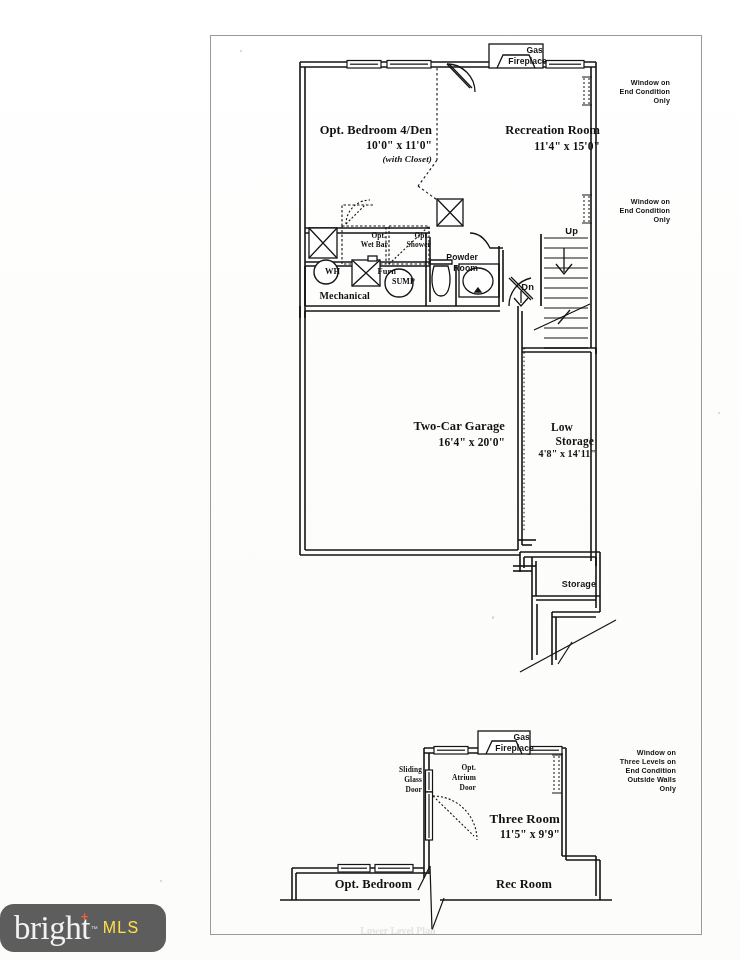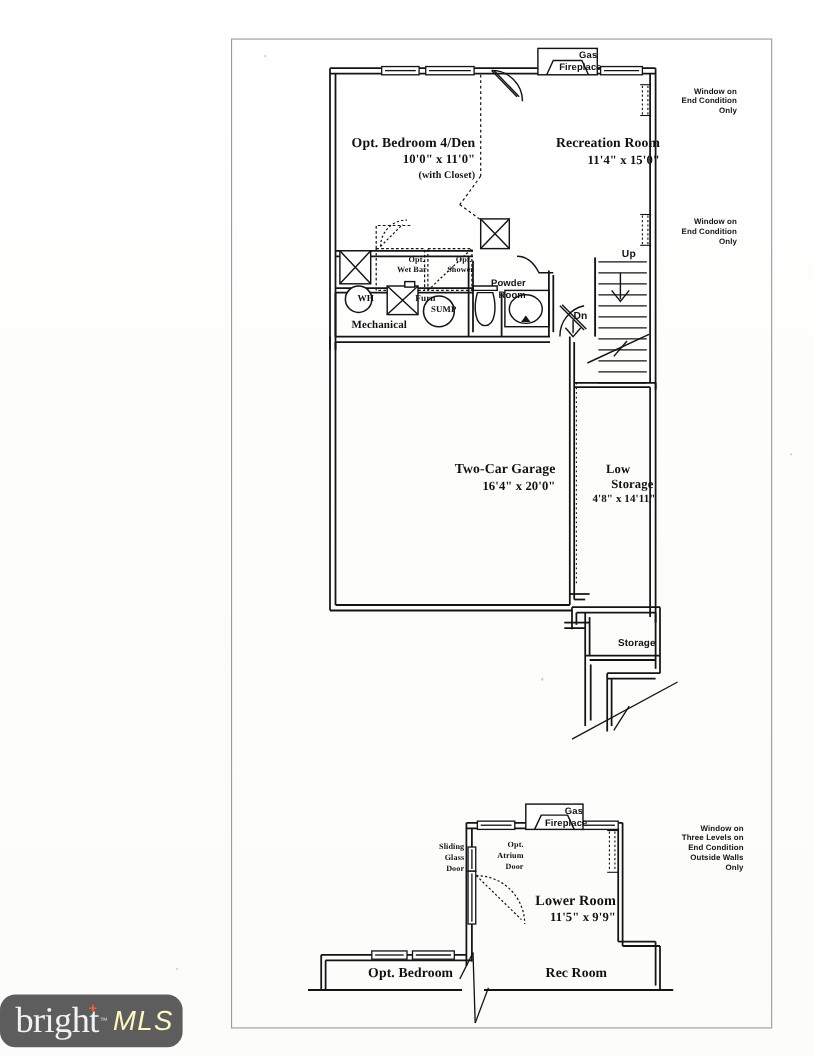--- a/index.html
+++ b/index.html
@@ -12,33 +12,33 @@
   #frame{position:absolute;left:210px;top:35px;width:492px;height:900px;
       border:1px solid #9a9a9a;box-sizing:border-box;}
   svg.plan{position:absolute;left:0;top:0;width:740px;height:960px;}
   .lbl{position:absolute;text-align:right;font-weight:bold;line-height:1.08;
        color:#121212;letter-spacing:.1px;white-space:nowrap;}
   .lbl.room{font-size:12.5px;}
   .lbl.dim{font-size:11.5px;}
   .lbl.sm{font-size:8.6px;font-family:"Liberation Sans",sans-serif;font-weight:bold;}
   .lbl.xs{font-size:7.4px;font-family:Liberation Serif, serif;font-weight:bold;line-height:1.12;}
   .lbl.note{font-size:7.2px;font-family:"Liberation Sans",sans-serif;font-weight:bold;line-height:1.25;}
-  .lbl.paren{font-size:9.2px;font-weight:bold;}
+  .lbl.paren{font-size:9.2px;font-weight:bold;font-style:italic;}
   
   #watermark{position:absolute;left:0;bottom:8px;width:166px;height:48px;
       background:#5d5d5d;display:flex;align-items:center;padding-left:14px;
       box-sizing:border-box;border-radius:14px;}
   #wm-bright{font-family:"Liberation Serif",serif;font-size:33px;color:#f2f2f2;
       letter-spacing:-.5px;position:relative;line-height:1;}
   #wm-plus{position:absolute;right:2px;top:-2px;color:#f0603a;font-size:13px;
       font-family:"Liberation Sans",sans-serif;font-weight:bold;}
   #wm-tm{font-size:7px;color:#d8d8d8;vertical-align:super;margin-left:1px;
       font-family:"Liberation Sans",sans-serif;}
-  #wm-mls{font-family:"Liberation Sans",sans-serif;font-size:25px;color:#fef9c3;
-      letter-spacing:1.2px;margin-left:5px;font-style:italic;}
+  #wm-mls{font-family:"Liberation Sans",sans-serif;font-size:16px;color:#fde047;
+      letter-spacing:1.2px;margin-left:5px;}
   .speck{position:absolute;background:#cfcfcf;border-radius:50%;}
   #bottomfaint{position:absolute;left:248px;top:925px;width:300px;
       font-size:10px;color:#e2e2e2;font-family:"Liberation Serif",serif;
       text-align:center;font-weight:bold;}
 </style>
 </head>
 <body>
 
 <div id="page">
   <div id="scan-tint"></div>
@@ -387,32 +387,33 @@
   <div class="lbl sm" style="left:474px;top:744px;width:60px;">Fireplace</div>
 
   <div class="lbl xs" style="left:378px;top:766px;width:44px;">Sliding</div>
   <div class="lbl xs" style="left:378px;top:776px;width:44px;">Glass</div>
   <div class="lbl xs" style="left:378px;top:786px;width:44px;">Door</div>
 
   <div class="lbl xs" style="left:432px;top:764px;width:44px;">Opt.</div>
   <div class="lbl xs" style="left:432px;top:774px;width:44px;">Atrium</div>
   <div class="lbl xs" style="left:432px;top:784px;width:44px;">Door</div>
 
-  <div class="lbl room" style="left:440px;top:812px;width:120px;font-size:13px;">Lower Room</div>
+  <div class="lbl room" style="left:440px;top:812px;width:120px;font-size:13px;">Three Room</div>
   <div class="lbl dim" style="left:440px;top:828px;width:120px;">11'5" x 9'9"</div>
 
   <div class="lbl note" style="left:572px;top:748px;width:104px;">Window on</div>
   <div class="lbl note" style="left:572px;top:757px;width:104px;">Three Levels on</div>
   <div class="lbl note" style="left:572px;top:766px;width:104px;">End Condition</div>
   <div class="lbl note" style="left:572px;top:775px;width:104px;">Outside Walls</div>
   <div class="lbl note" style="left:572px;top:784px;width:104px;">Only</div>
 
   <div class="lbl room" style="left:300px;top:878px;width:112px;font-size:12.5px;">Opt. Bedroom</div>
   <div class="lbl room" style="left:452px;top:878px;width:100px;font-size:12.5px;">Rec Room</div>
 
+  <div id="bottomfaint">Lower Level Plan</div>
 
   <div class="speck" style="left:47px;top:905px;width:3px;height:3px;"></div>
   <div class="speck" style="left:240px;top:50px;width:2px;height:2px;"></div>
   <div class="speck" style="left:718px;top:412px;width:2px;height:2px;"></div>
   <div class="speck" style="left:492px;top:616px;width:2px;height:3px;"></div>
   <div class="speck" style="left:160px;top:880px;width:2px;height:2px;"></div>
 
   <div id="watermark">
     <span id="wm-bright">
       <span>bright</span>

